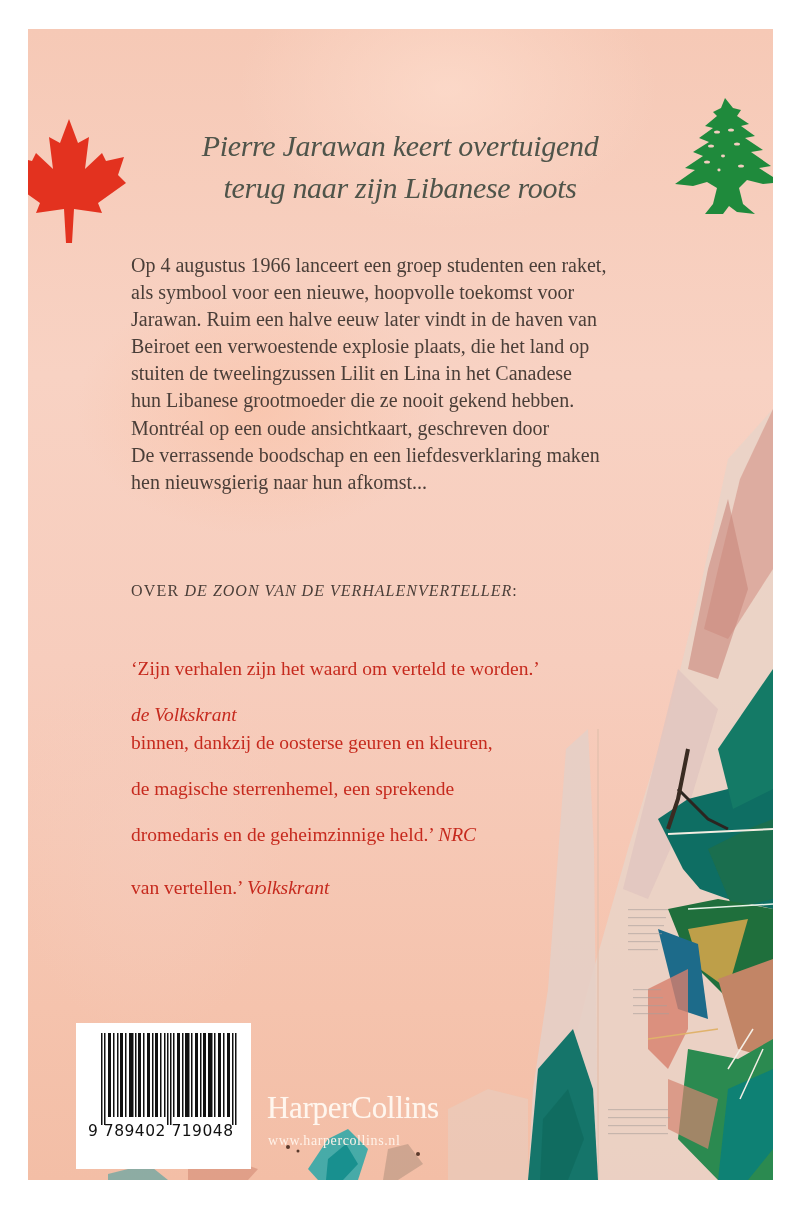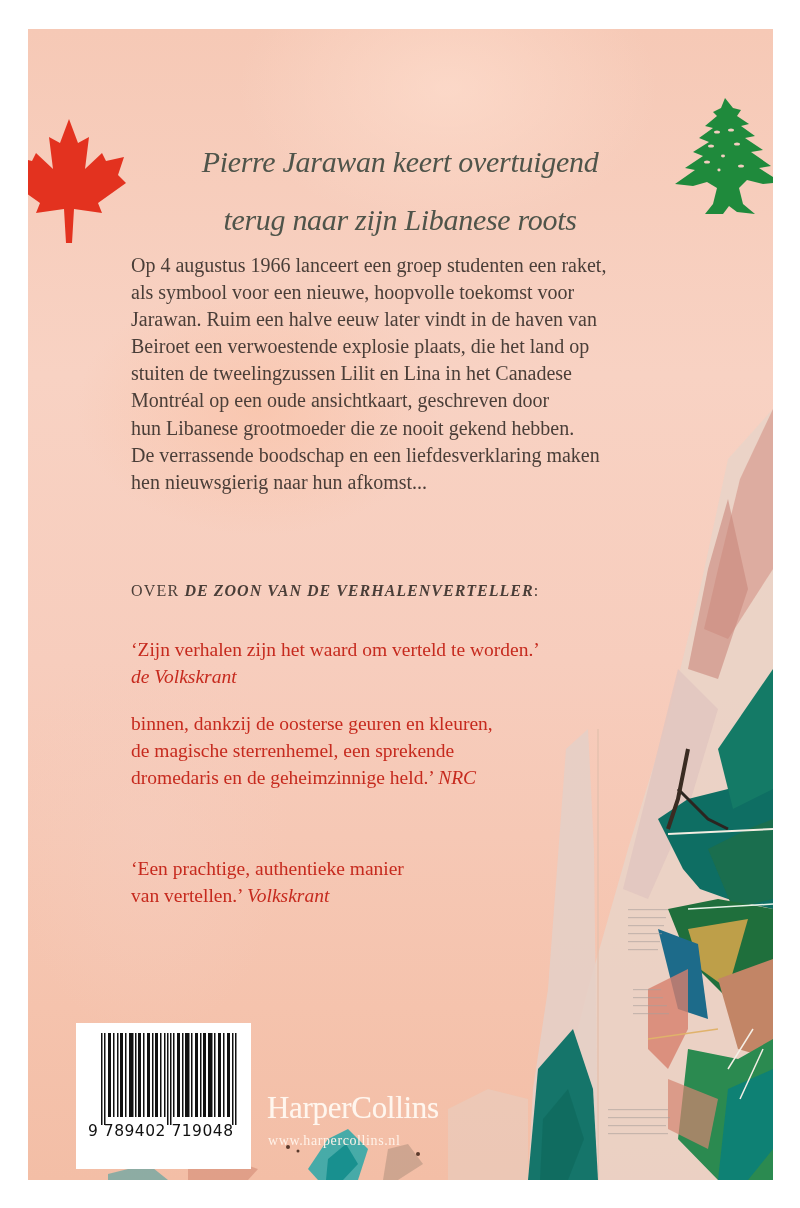--- a/index.html
+++ b/index.html
@@ -18,36 +18,36 @@
     overflow: hidden;
   }
   .paint { position: absolute; left: 0; top: 0; width: 745px; height: 1151px; }
   .maple { position: absolute; left: 10px; top: 117px; width: 118px; height: 128px; }
   .cedar { position: absolute; left: 667px; top: 96px; width: 122px; height: 122px; }
   .tagline {
     position: absolute; left: 150px; top: 125px; width: 500px;
     text-align: center; font-style: italic; color: #4f544a;
     font-size: 30px; line-height: 42px; letter-spacing: -0.3px;
   }
-  .tagline div { white-space: nowrap; margin-top: 16px; }
+  .tagline div { white-space: nowrap; }
   .blurb {
     position: absolute; left: 131px; top: 252px; width: 540px;
     color: #4a3e38; font-size: 20px; line-height: 27.1px;
   }
   .blurb div { white-space: nowrap; }
   .over {
     position: absolute; left: 131px; top: 582px;
     color: #4a3e38; font-size: 16px; letter-spacing: 1.2px; white-space: nowrap;
   }
-  .over i { letter-spacing: 1px; font-weight: bold; }
+  .over i { letter-spacing: 1px; }
   .quote {
     position: absolute; left: 131px; width: 520px;
     color: #c62a1e; font-size: 19.5px; line-height: 27.1px;
   }
-  .quote div { white-space: nowrap; }
+  .quote div { white-space: nowrap; margin-top: 19px; }
   .quote i { font-style: italic; }
   .barcode {
     position: absolute; left: 76px; top: 1023px; width: 175px; height: 146px;
     background: #ffffff;
   }
   .bars { position: absolute; left: 25px; top: 10px; width: 138px; height: 92px; }
   .isbn {
     position: absolute; left: 12px; top: 99px; width: 160px;
     font-family: "DejaVu Sans", sans-serif; font-size: 15.5px; color: #111;
     letter-spacing: 0.5px; white-space: nowrap;
@@ -150,43 +150,42 @@
     <div>Pierre Jarawan keert overtuigend</div>
     <div>terug naar zijn Libanese roots</div>
   </div>
 
   <div class="blurb" style="left:103px;top:223px">
     <div>Op 4 augustus 1966 lanceert een groep studenten een raket,</div>
     <div>als symbool voor een nieuwe, hoopvolle toekomst voor</div>
     <div>Jarawan. Ruim een halve eeuw later vindt in de haven van</div>
     <div>Beiroet een verwoestende explosie plaats, die het land op</div>
     <div>stuiten de tweelingzussen Lilit en Lina in het Canadese</div>
+    <div>hun Libanese grootmoeder die ze nooit gekend hebben.</div>
     <div>Montréal op een oude ansichtkaart, geschreven door</div>
-    <div>hun Libanese grootmoeder die ze nooit gekend hebben.</div>
     <div>De verrassende boodschap en een liefdesverklaring maken</div>
     <div>hen nieuwsgierig naar hun afkomst...</div>
   </div>
 
   <div class="over" style="left:103px;top:553px">
     <span>OVER </span><i>DE ZOON VAN DE VERHALENVERTELLER</i><span>:</span>
   </div>
 
   <div class="quote" style="left:103px;top:607px">
     <div>‘Zijn verhalen zijn het waard om verteld te worden.’</div>
     <div><i>de Volkskrant</i></div>
   </div>
 
   <div class="quote" style="left:103px;top:681px">
     <div>binnen, dankzij de oosterse geuren en kleuren,</div>
     <div>de magische sterrenhemel, een sprekende</div>
     <div><span>dromedaris en de geheimzinnige held.’ </span><i>NRC</i></div>
   </div>
 
   <div class="quote" style="left:103px;top:826px">
-    <div>‘Een prachtige, authentieke manier</div>
     <div><span>van vertellen.’ </span><i>Volkskrant</i></div>
   </div>
 
   <div class="barcode" style="left:48px;top:994px">
     <svg class="bars" viewBox="0 0 138 92" xmlns="http://www.w3.org/2000/svg" preserveAspectRatio="none">
       <g fill="#111">
         <rect x="0" y="0" width="1.5" height="92"></rect>
           <rect x="3" y="0" width="1.5" height="92"></rect>
         <rect x="7" y="0" width="3" height="84"></rect>
           <rect x="12" y="0" width="1.5" height="84"></rect>

